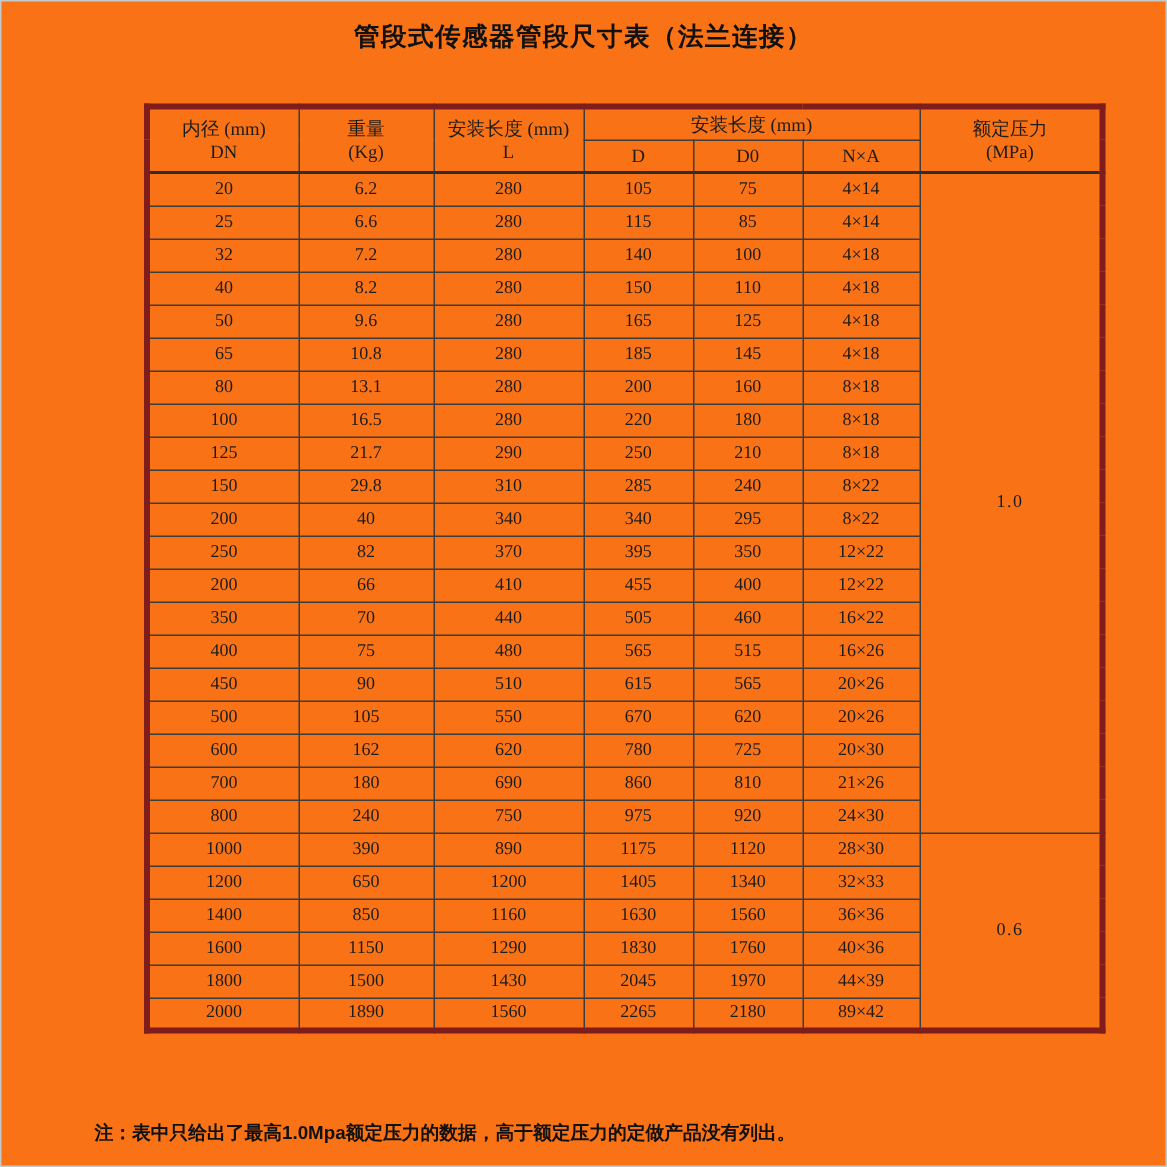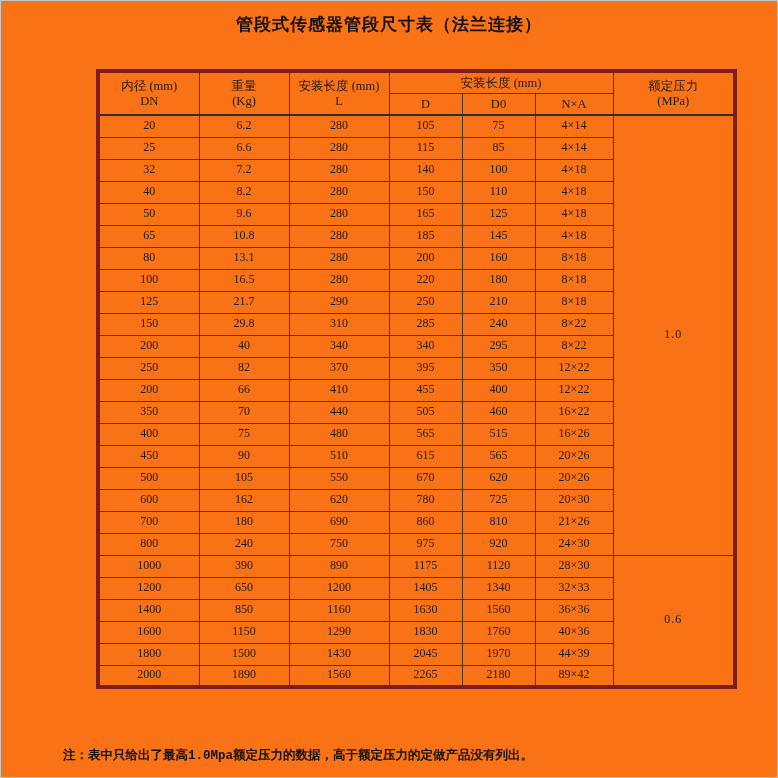--- a/index.html
+++ b/index.html
@@ -53,21 +53,21 @@
   .dim-table th { font-size: 12.5px; }
   .pressure-cell {
     font-size: 14.5px;
     letter-spacing: 1px;
   }
   .doc-note {
     position: absolute;
     left: 62px;
     top: 746px;
     width: 700px;
-    font-family: Liberation Mono, monospace;
+    font-family: Liberation Sans, sans-serif;
     font-weight: bold;
     font-size: 12.5px;
     color: #111;
     white-space: nowrap;
   }
 </style>
 </head>
 <body>
 
 <div class="page">

